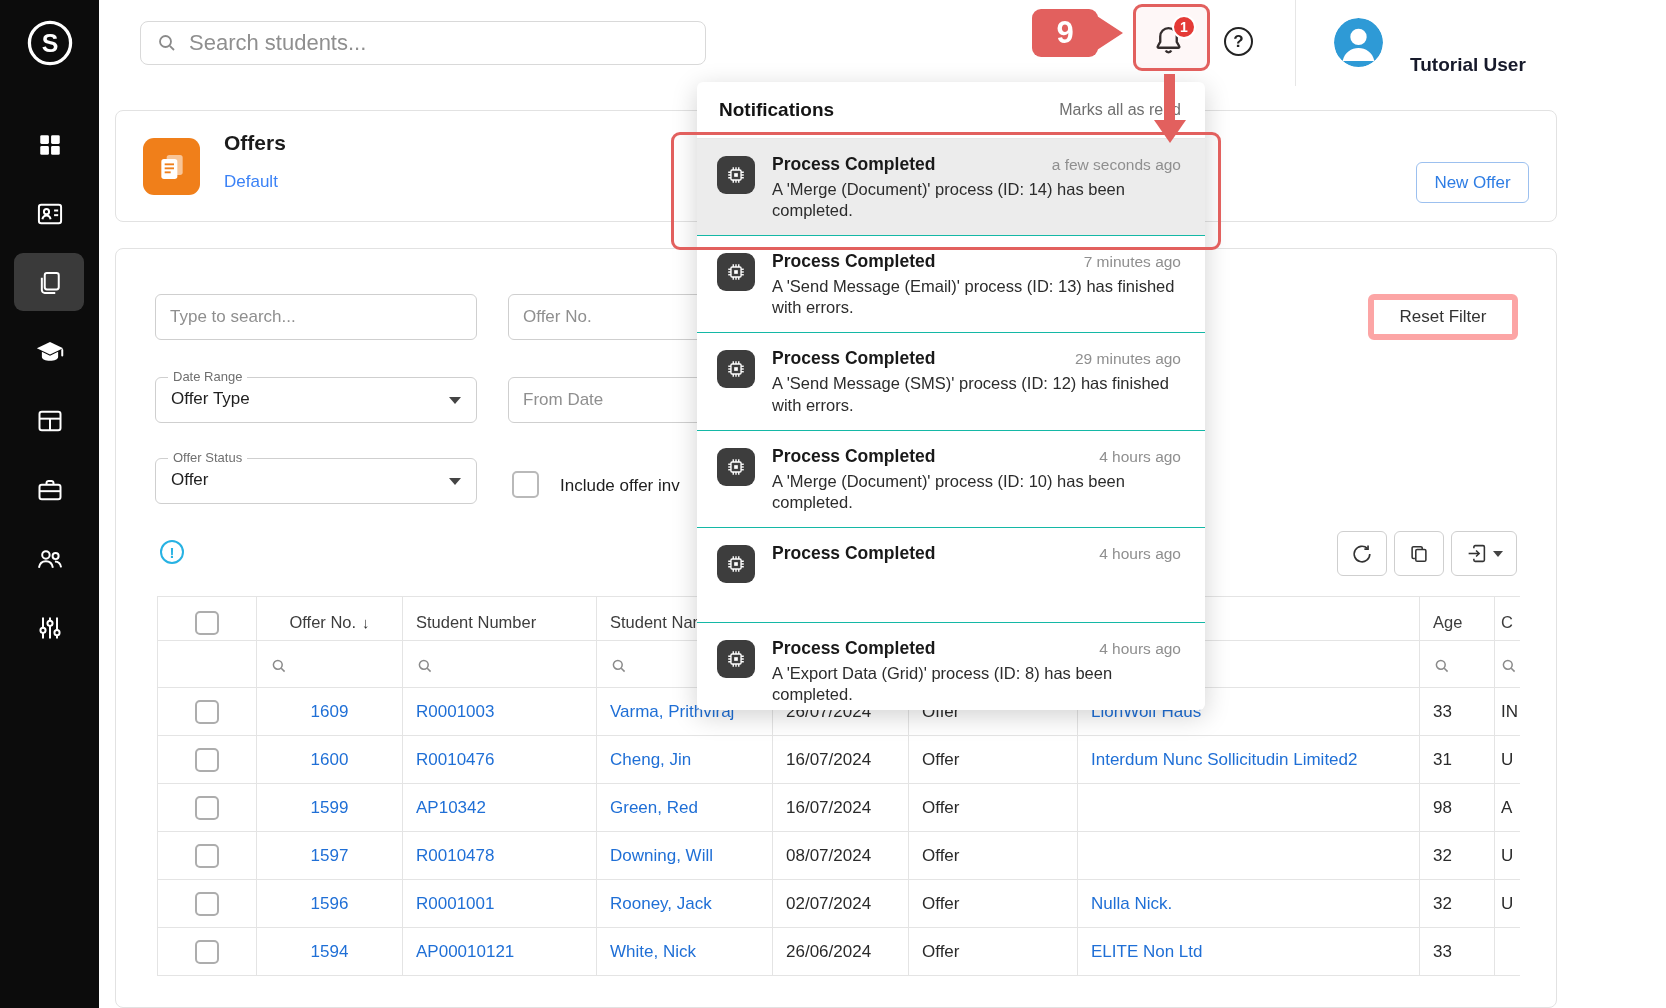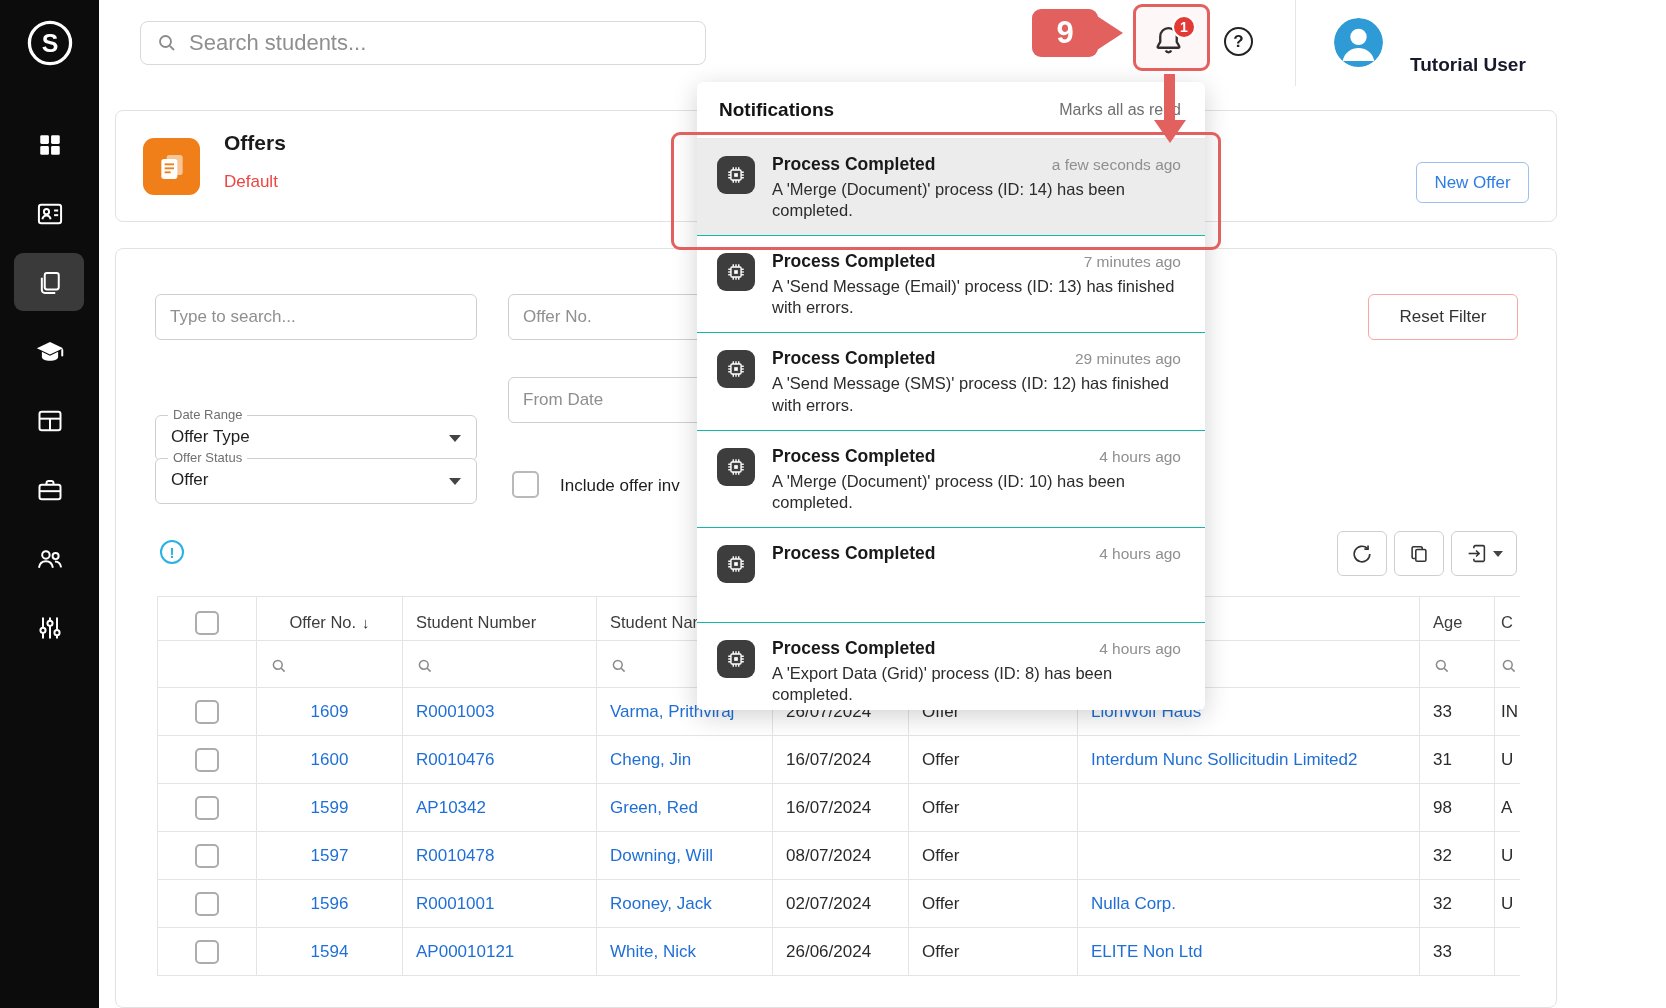--- a/index.html
+++ b/index.html
@@ -28,35 +28,35 @@
               display:flex; align-items:center; justify-content:center; font-size:17px; font-weight:bold; color:#232323; cursor:pointer; }
   .header-divider { left:1295px; top:0; width:1px; height:86px; background:#e6e6e6; }
   .avatar { left:1334px; top:18px; width:49px; height:49px; border-radius:50%; overflow:hidden; cursor:pointer; }
   .user-name { left:1410px; top:30px; font-size:19px; font-weight:600; color:#171a2b; cursor:pointer;margin-top:24px; }
 
   
   .offers-card { left:115px; top:110px; width:1442px; height:112px; border:1px solid #e2e2e2; border-radius:8px; background:#fff; }
   .offers-icon { left:143px; top:138px; width:57px; height:57px; background:#f07f1a; border-radius:11px;
                  display:flex; align-items:center; justify-content:center; }
   .offers-title { left:224px; top:131px; font-size:21px; font-weight:bold; color:#1b1b1b; }
-  .offers-sub { left:224px; top:172px; font-size:17px; color:#ef4444; }
+  .offers-sub { left:224px; top:172px; font-size:17px; color:#3b82f6; }
   .new-offer-btn { left:1416px; top:162px; width:113px; height:41px; background:#fff; border:1px solid #9cc0ef;
                    border-radius:6px; color:#2e7de4; font-size:17px; display:flex; align-items:center; justify-content:center; cursor:pointer; }
 
   
   .filter-panel { left:115px; top:248px; width:1442px; height:760px; border:1px solid #e2e2e2; border-radius:8px; background:#fff; }
   .text-input { position:absolute; border:1px solid #cfcfcf; border-radius:6px; background:#fff;
                 font-family:"Liberation Sans", sans-serif; font-size:17px; color:#222; padding:0 14px; outline:none; }
   .text-input::placeholder { color:#8f8f8f; }
   .in-type { left:155px; top:294px; width:322px; height:46px; }
   .in-offerno { left:508px; top:294px; width:280px; height:46px; }
-  .reset-btn { left:1368px; top:294px; width:150px; height:46px; border:1px solid #fca5a5; border-radius:6px; background:#fff;
+  .reset-btn { left:1368px; top:294px; width:150px; height:46px; border:6px solid #fca5a5; border-radius:6px; background:#fff;
                font-size:17px; color:#333; display:flex; align-items:center; justify-content:center; cursor:pointer; }
   .select-box { position:absolute; width:322px; height:46px; border:1px solid #cfcfcf; border-radius:6px; background:#fff; cursor:pointer; }
-  .sel-date { left:155px; top:377px;margin-top:38px; }
+  .sel-date { left:155px; top:377px; }
   .sel-status { left:155px; top:458px; }
   .in-fromdate { left:508px; top:377px; width:280px; height:46px; }
   .float-label { position:absolute; top:-9px; left:12px; background:#fff; padding:0 5px; font-size:13px; color:#6f6f6f; }
   .select-value { position:absolute; left:15px; top:11px; font-size:17px; color:#1f1f1f; }
   .caret { position:absolute; right:15px; top:19px; width:0; height:0;
            border-left:6px solid transparent; border-right:6px solid transparent; border-top:7px solid #444; }
   .include-cb { left:512px; top:471px; width:27px; height:27px; border:2px solid #b9b9b9; border-radius:5px; background:#fff; cursor:pointer; }
   .include-label { left:560px; top:476px; font-size:17px; color:#1e1e1e; white-space:nowrap; }
   .info-icon { left:160px; top:540px; width:24px; height:24px; border:2px solid #27b2e3; border-radius:50%;
                color:#27b2e3; font-weight:bold; font-size:15px; display:flex; align-items:center; justify-content:center; }
@@ -390,21 +390,21 @@
           <td>U</td>
         </tr>
 
         <tr>
           <td class="cb-cell"><span class="checkbox"></span></td>
           <td class="center"><a class="lnk">1596</a></td>
           <td><a class="lnk">R0001001</a></td>
           <td><a class="lnk">Rooney, Jack</a></td>
           <td>02/07/2024</td>
           <td>Offer</td>
-          <td><a class="lnk">Nulla Corp.</a></td>
+          <td><a class="lnk">Nulla Nick.</a></td>
           <td>32</td>
           <td>U</td>
         </tr>
 
         <tr>
           <td class="cb-cell"><span class="checkbox"></span></td>
           <td class="center"><a class="lnk">1594</a></td>
           <td><a class="lnk">AP00010121</a></td>
           <td><a class="lnk">White, Nick</a></td>
           <td>26/06/2024</td>

